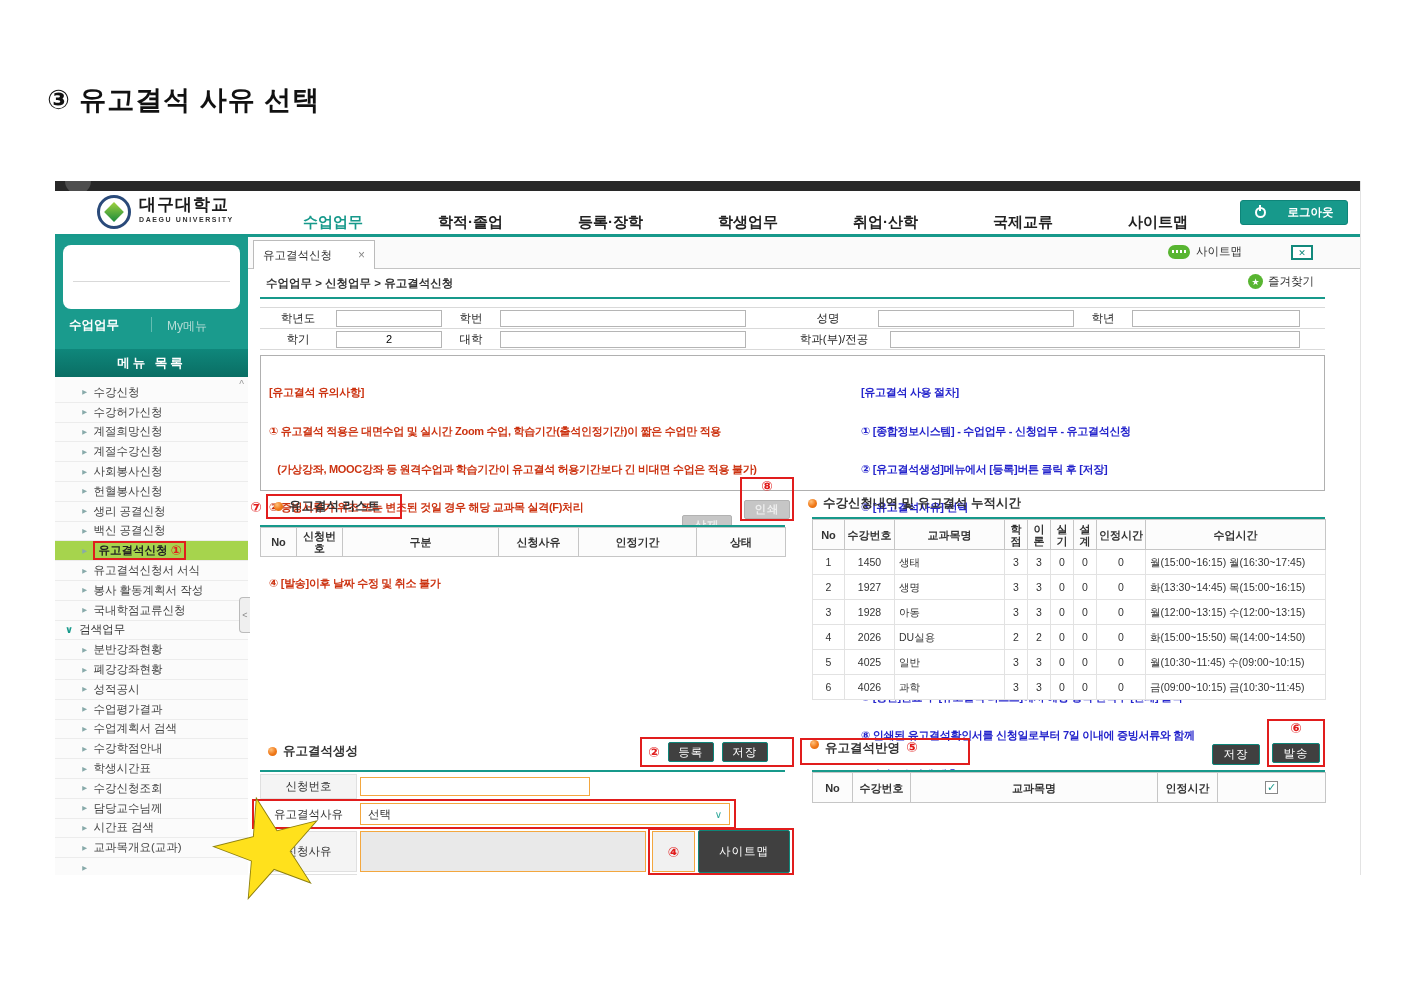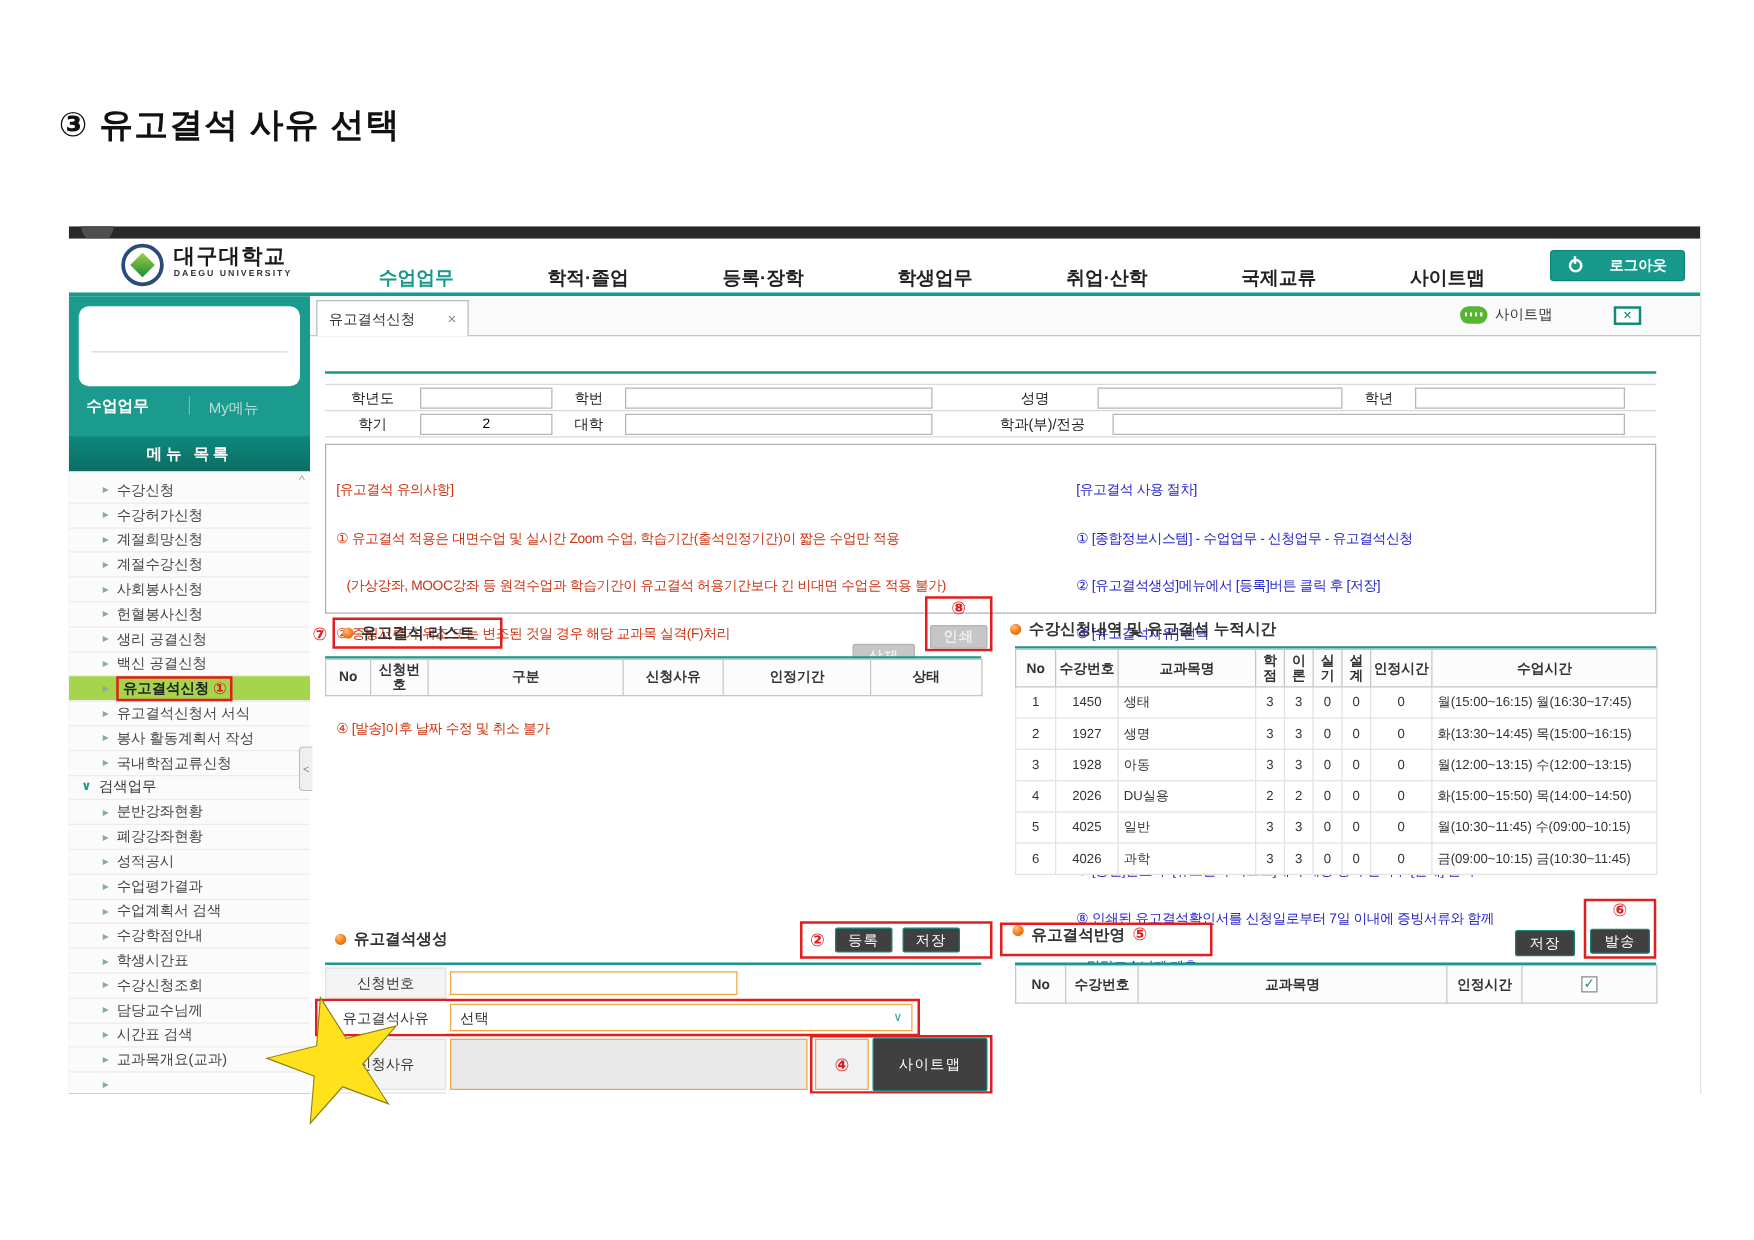--- a/index.html
+++ b/index.html
@@ -67,21 +67,21 @@
   .favicon{width:15px;height:15px;border-radius:50%;background:#58b531;color:#fff;font-size:9px;
      display:flex;align-items:center;justify-content:center}
   .mainrule{left:12px;top:60px;width:1065px;height:2px;background:#17998b}
   
   .frm{left:12px;top:70px;width:1065px;border-top:1px solid #d9d9d9}
   .frow{display:flex;align-items:center;height:21px;border-bottom:1px solid #d9d9d9}
   .flab{font-size:11.5px;color:#222;text-align:center}
   .fin{height:17px;border:1px solid #b5b5b5;background:#fff;font-size:11px;padding:0 3px;font-family:inherit;text-align:center}
   
   .notice{left:12px;top:118px;width:1065px;height:136px;border:1px solid #b0b0b0;background:#fff}
-  .ncol{position:absolute;top:5px;white-space:pre-wrap;font-size:11px;font-weight:normal;line-height:12.7px;letter-spacing:-.3px}
+  .ncol{position:absolute;top:5px;white-space:pre-wrap;font-size:11px;font-weight:bold;line-height:12.7px;letter-spacing:-.3px}
   .nred{left:8px;width:578px;color:#cc3311}
   .nblue{left:600px;width:460px;color:#2424cc}
   
   .bullet{width:9px;height:9px;border-radius:50%;background:radial-gradient(circle at 35% 30%,#ffc07a,#f07818 55%,#d96a10);display:inline-block}
   .sec-title{font-size:12.5px;font-weight:bold;color:#333;white-space:nowrap}
   .redbox{border:2px solid #e11d1d}
   .ann{color:#e11d1d;font-size:14px;font-weight:bold;line-height:1}
   .tealbtn{background:#404040;border:1px solid #0e8579;border-radius:2px;color:#fff;font-size:11.5px;font-weight:normal;
      display:flex;align-items:center;justify-content:center;cursor:pointer;letter-spacing:1px}
   .graybtn{background:#c6c6c6;border:1px solid #b2b2b2;border-radius:2px;color:#ededed;font-size:11.5px;font-weight:bold;
@@ -264,20 +264,27 @@
         <span>유고결석신청</span>
         <span class="x">×</span>
       </div>
       <div class="abs smgrp">
         <span class="smicon"></span>
         <span class="smlbl">사이트맵</span>
       </div>
       <div class="abs closeall">✕</div>
     </div>
 
+    <div class="abs crumbrow">
+      <div class="abs crumb">수업업무 &gt; 신청업무 &gt; 유고결석신청</div>
+      <div class="abs favgrp">
+        <span class="favicon">★</span>
+        <span class="smlbl">즐겨찾기</span>
+      </div>
+    </div>
     <div class="abs mainrule"></div>
 
     <div class="abs frm">
       <div class="frow">
         <span class="flab" style="width:76px">학년도</span>
         <input class="fin" style="width: 106px;">
         <span class="flab" style="width:58px">학번</span>
         <input class="fin" style="width: 246px;">
         <span style="width:32px"></span>
         <span class="flab" style="width:100px">성명</span>

